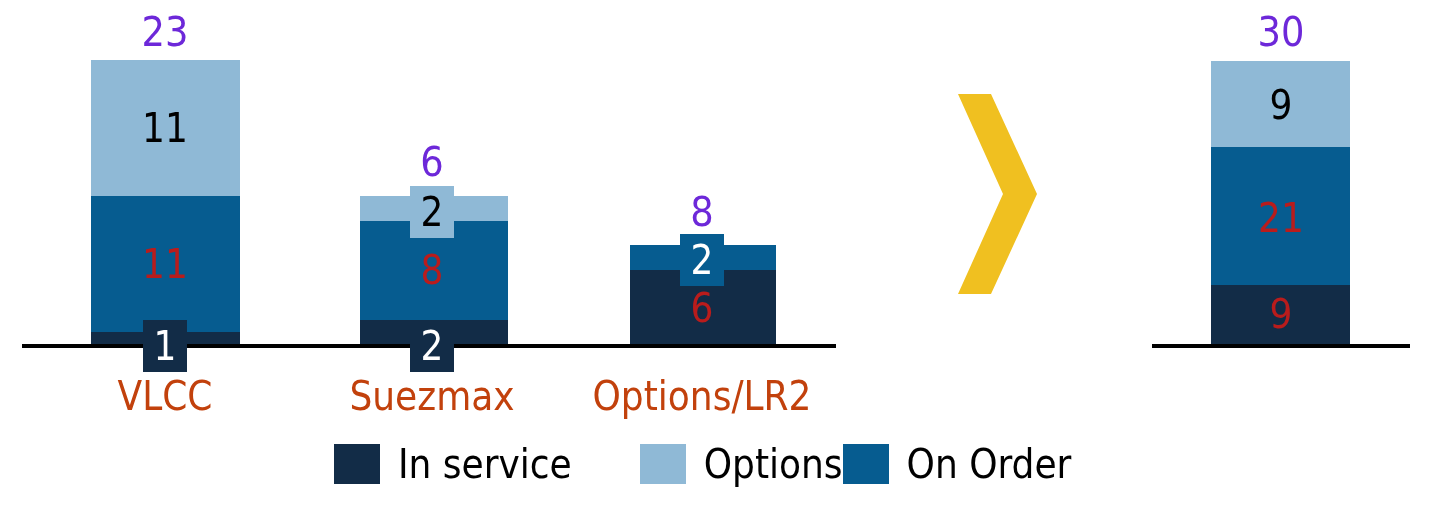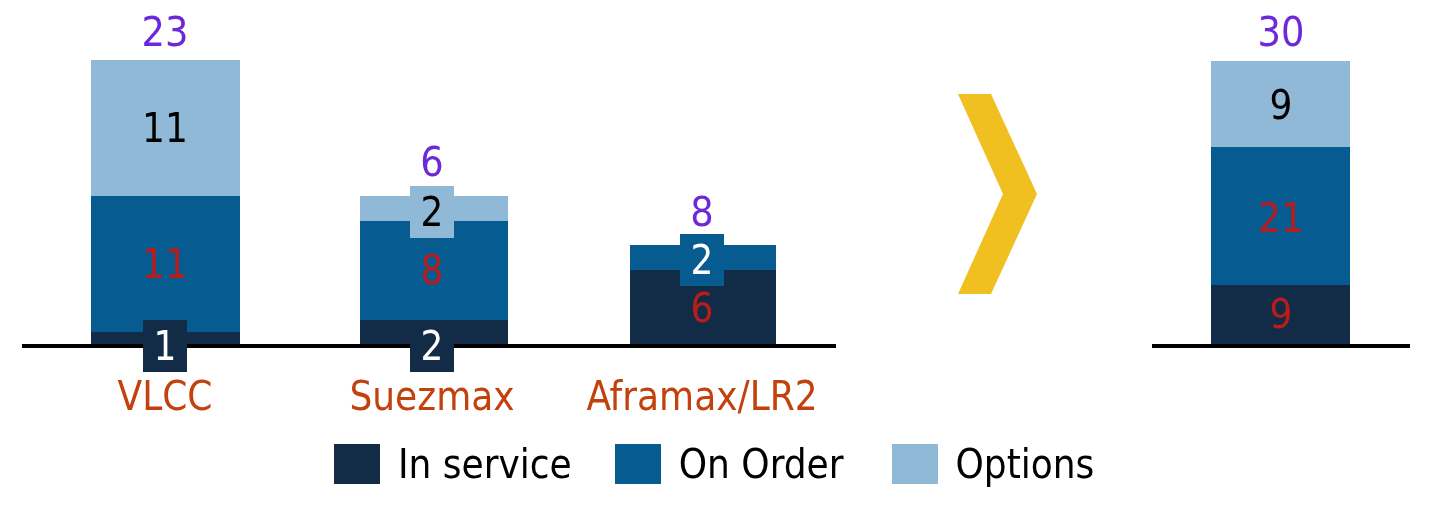--- a/index.html
+++ b/index.html
@@ -82,45 +82,45 @@
     <div class="badge b-in" style="left:432px;top:320px;height:52px;min-width:44px;">2</div>
     <div class="cat-label" style="left:432px;top:376px;">Suezmax</div>
 
     <div class="bar" style="left:630px;top:245px;width:146px;height:99px;">
       <div class="seg s-on" style="top:0px;height:25px;"></div>
       <div class="seg s-in" style="top:25px;height:74px;"></div>
     </div>
     <div class="total-label" style="left:702px;top:192px;">8</div>
     <div class="badge b-on" style="left:702px;top:234px;height:52px;min-width:44px;">2</div>
     <div class="badge plain b-in" style="left:702px;top:288px;height:40px;">6</div>
-    <div class="cat-label" style="left:702px;top:376px;">Aframax/LR2</div>
+    <div class="cat-label" style="left:702px;top:376px;">Options/LR2</div>
 
     <svg class="chevron" style="left:953px;top:94px;width:84px;height:200px;" viewBox="0 0 84 200" xmlns="http://www.w3.org/2000/svg">
       <polygon points="5,0 38,0 84,100 38,200 5,200 50,100" fill="#F0C020"></polygon>
     </svg>
 
     <div class="bar" style="left:1211px;top:61px;width:139px;height:283px;">
       <div class="seg s-opt" style="top:0px;height:86px;"></div>
       <div class="seg s-on" style="top:86px;height:138px;"></div>
       <div class="seg s-in" style="top:224px;height:59px;"></div>
     </div>
     <div class="total-label" style="left:1281px;top:12px;">30</div>
     <div class="badge plain b-opt" style="left:1281px;top:85px;height:40px;">9</div>
     <div class="badge plain b-on" style="left:1281px;top:198px;height:40px;">21</div>
     <div class="badge plain b-in" style="left:1281px;top:294px;height:40px;">9</div>
 
     <div class="legend" style="left:334px;top:444px;">
-      <div class="legend-item" style="margin-right:43px;">
+      <div class="legend-item" style="margin-right:68px;">
         <span class="swatch" style="background:#122C47;"></span>
         <span class="legend-text">In service</span>
+      </div>
+      <div class="legend-item">
+        <span class="swatch" style="background:#8FB9D6;"></span>
+        <span class="legend-text">Options</span>
       </div>
       <div class="legend-item" style="margin-right:48px;">
         <span class="swatch" style="background:#065C90;"></span>
         <span class="legend-text">On Order</span>
-      </div>
-      <div class="legend-item">
-        <span class="swatch" style="background:#8FB9D6;"></span>
-        <span class="legend-text">Options</span>
       </div>
     </div>
 
   </div>
 </div>
 
 </body></html>

